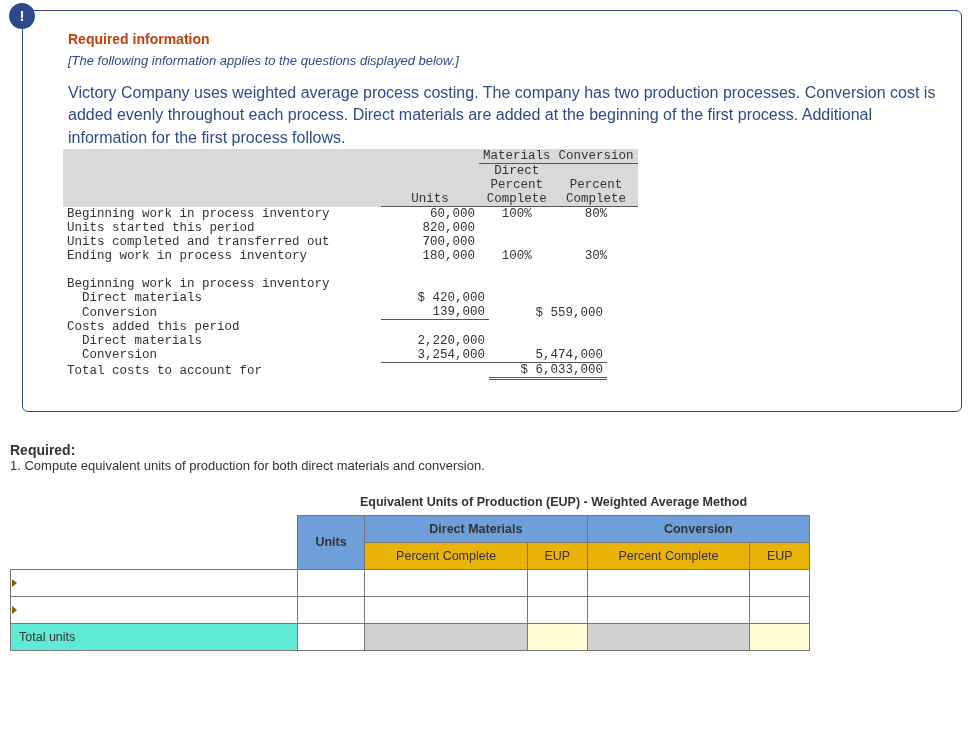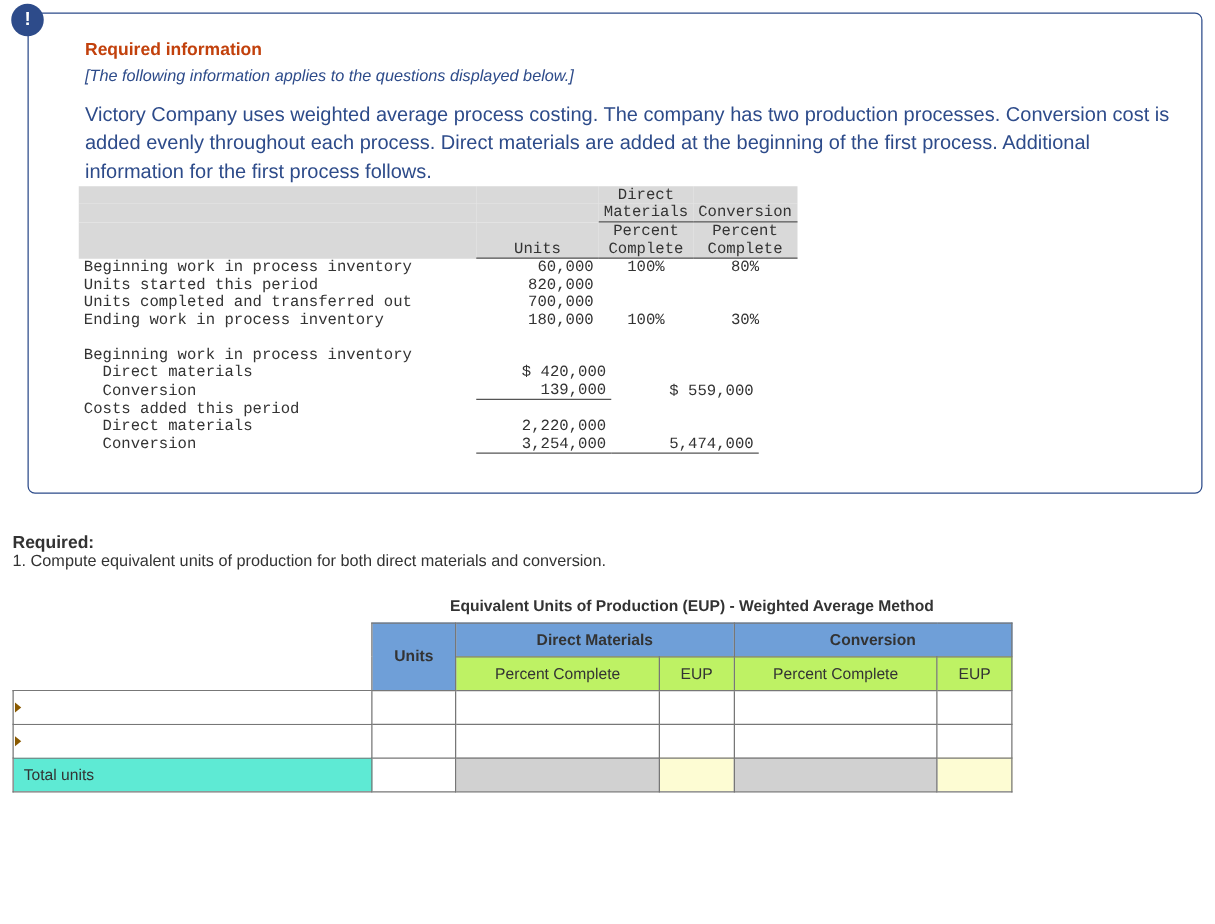--- a/index.html
+++ b/index.html
@@ -95,21 +95,21 @@
     border: none;
     padding-bottom: 4px;
     margin-top: 28px;
   }
   .eup .hdr td {
     background: #6f9fd8;
     text-align: center;
     font-weight: bold;
   }
   .eup .hdr2 td {
-    background: #bef264;
+    background: #eab308;
     text-align: center;
   }
   .eup .rowlabel {
     width: 270px;
     text-align: left;
     background: #5eead4;
   }
   .eup .blank-tri {
     position: relative;
     background: #fff;
@@ -137,30 +137,30 @@
   <div class="info-icon">!</div>
 
   <div class="req-title">Required information</div>
   <div class="req-sub">[The following information applies to the questions displayed below.]</div>
   <div class="intro">Victory Company uses weighted average process costing. The company has two production processes. Conversion cost is added evenly throughout each process. Direct materials are added at the beginning of the first process. Additional information for the first process follows.</div>
 
   <div class="mono-block">
     <table>
       <tbody>
           <tr>
+        <td class="hdr-shade"></td>
+        <td class="hdr-shade"></td>
+        <td class="hdr-shade bb ac">Materials</td>
+        <td class="hdr-shade bb ac">Conversion</td>
+      </tr>
+      <tr>
         <td class="hdr-shade" style="width:310px;"></td>
         <td class="hdr-shade" style="width:90px;"></td>
         <td class="hdr-shade ac">Direct</td>
         <td class="hdr-shade"></td>
-      </tr>
-      <tr>
-        <td class="hdr-shade"></td>
-        <td class="hdr-shade"></td>
-        <td class="hdr-shade bb ac">Materials</td>
-        <td class="hdr-shade bb ac">Conversion</td>
       </tr>
       <tr>
         <td class="hdr-shade"></td>
         <td class="hdr-shade"></td>
         <td class="hdr-shade ac">Percent</td>
         <td class="hdr-shade ac">Percent</td>
       </tr>
       <tr>
         <td class="hdr-shade"></td>
         <td class="hdr-shade bb ac">Units</td>
@@ -221,20 +221,25 @@
       <tr>
         <td>  Direct materials</td>
         <td class="ar">2,220,000</td>
         <td></td>
       </tr>
       <tr>
         <td>  Conversion</td>
         <td class="ar bb">3,254,000</td>
         <td class="ar bb">5,474,000</td>
       </tr>
+      <tr>
+        <td>Total costs to account for</td>
+        <td></td>
+        <td class="ar dbl">$ 6,033,000</td>
+      </tr>
     </tbody>
       </table>
   </div>
 </div>
 
 <div class="section-req">
   <b>Required:</b><br>
   <span>1. Compute equivalent units of production for both direct materials and conversion.</span>
 </div>
 

